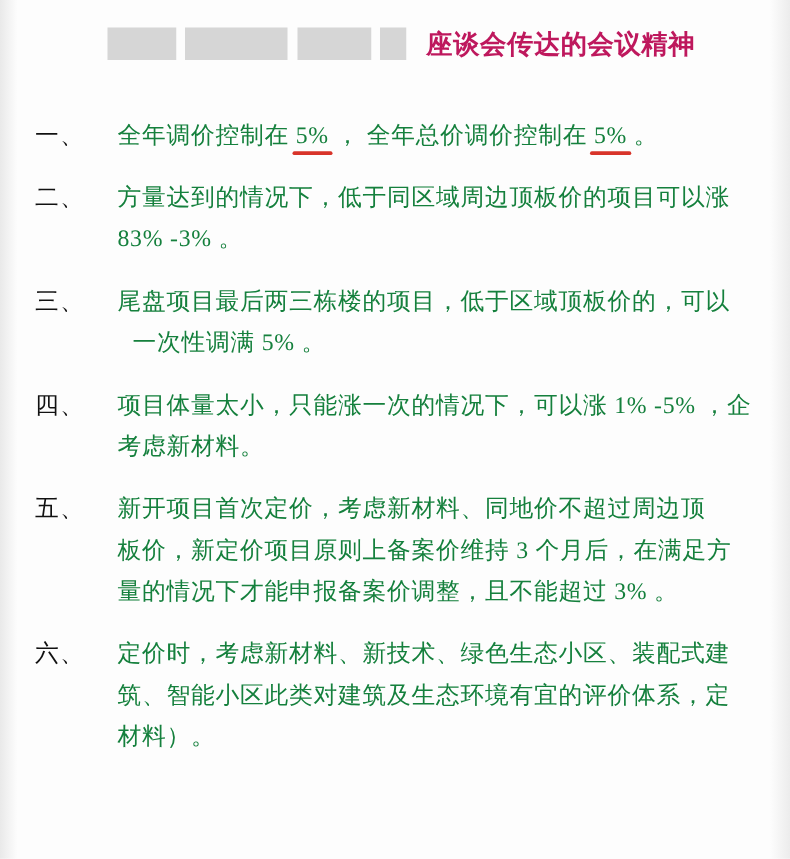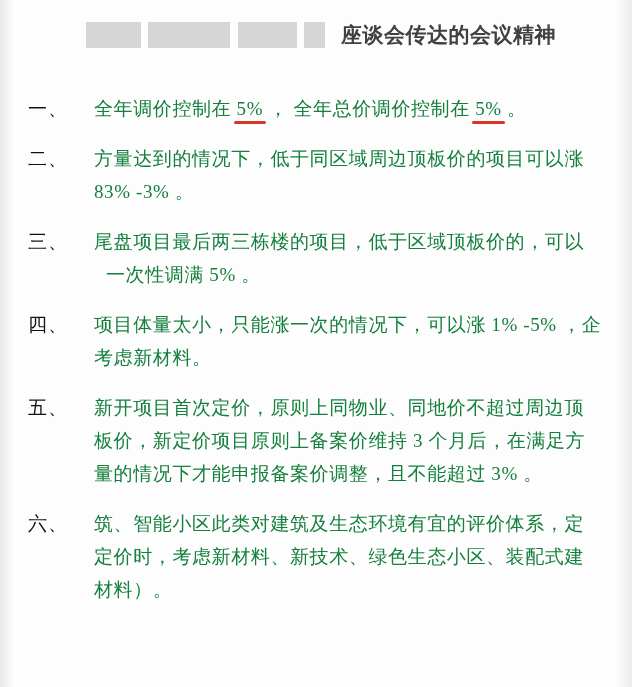--- a/index.html
+++ b/index.html
@@ -59,21 +59,21 @@
   .r1 { width: 58px; }
   .r2 { width: 86px; margin-left: 7px; }
   .r3 { width: 62px; margin-left: 8px; }
   .r4 { width: 22px; margin-left: 7px; }
   .title-text {
     font-size: 21px;
     font-weight: bold;
     letter-spacing: 0.5px;
     margin-left: 16px;
     white-space: nowrap;
-    color: #404040;
+    color: #be185d;
   }
 
   .body {
     position: absolute;
     left: 28px;
     top: 92px;
     width: 580px;
   }
   .item {
     display: flex;
@@ -162,29 +162,29 @@
       <div class="marker">四、</div>
       <div class="content">
         <span class="line">项目体量太小，只能涨一次的情况下，可以涨 1% -5% ，企</span>
         <span class="line">考虑新材料。</span>
       </div>
     </div>
 
     <div class="item">
       <div class="marker">五、</div>
       <div class="content">
-        <span class="line">新开项目首次定价，原则上同物业、同地价不超过周边顶</span>
+        <span class="line">新开项目首次定价，考虑新材料、同地价不超过周边顶</span>
         <span class="line">板价，新定价项目原则上备案价维持 3 个月后，在满足方</span>
         <span class="line">量的情况下才能申报备案价调整，且不能超过 3% 。</span>
       </div>
     </div>
 
     <div class="item">
       <div class="marker">六、</div>
       <div class="content">
+        <span class="line">定价时，考虑新材料、新技术、绿色生态小区、装配式建</span>
         <span class="line">筑、智能小区此类对建筑及生态环境有宜的评价体系，定</span>
-        <span class="line">定价时，考虑新材料、新技术、绿色生态小区、装配式建</span>
         <span class="line">材料）。</span>
       </div>
     </div>
 
   </div>
 </div>
 
 </body></html>

